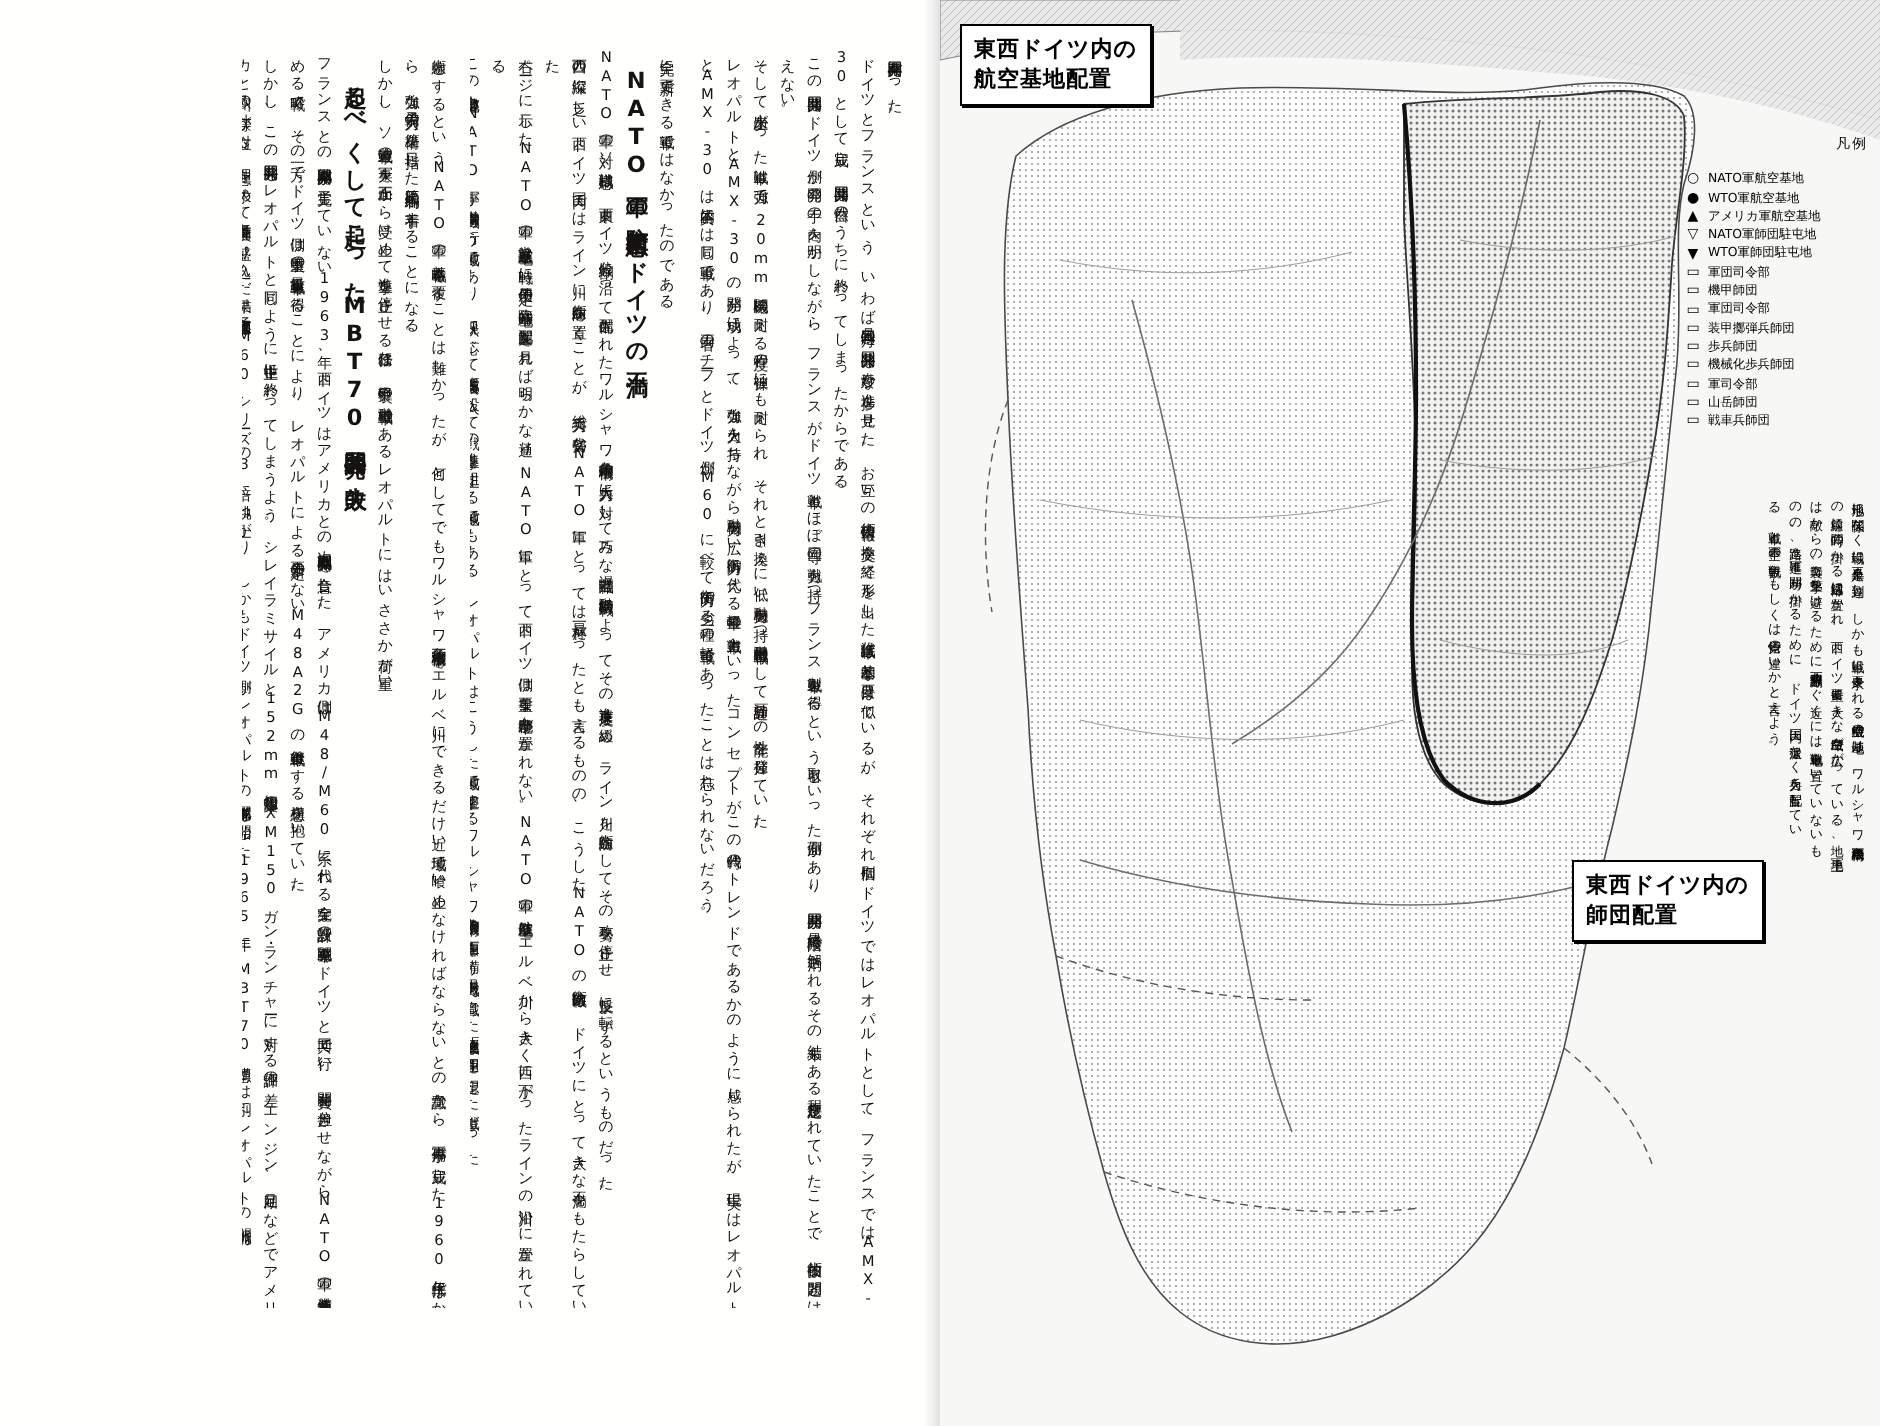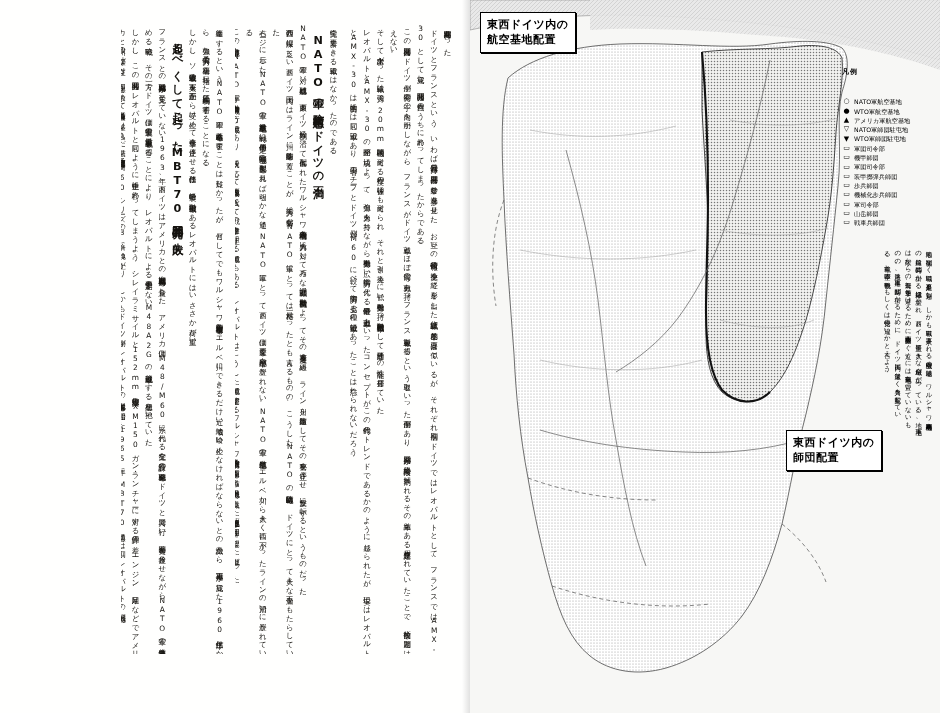--- a/index.html
+++ b/index.html
@@ -80,21 +80,21 @@
     color:#000;
     box-shadow:1px 1px 0 #000;
   }
   #title-air{left:10px;top:12px;}
   #title-div{left:316px;top:430px;}
 
   .legend{
     position:absolute;left:372px;top:68px;width:92px;
     font-size:6.2px;line-height:9.3px;color:#000;
   }
-  .legend .lg-title{font-size:7px;font-weight:bold;margin-bottom:20px;letter-spacing:1px;}
+  .legend .lg-title{font-size:7px;font-weight:normal;margin-bottom:8px;letter-spacing:1px;text-align:right;}
   .legend .lg-row{display:flex;align-items:center;gap:3px;height:9.3px;white-space:nowrap;}
   .legend .sym{width:9px;display:inline-block;text-align:center;font-size:7px;line-height:9px;}
 
   .legend-note{
     position:absolute;left:372px;top:246px;width:92px;
     writing-mode:vertical-rl;
     height:180px;
     font-size:6.4px;line-height:10.4px;color:#000;letter-spacing:0.3px;
   }
 </style>

